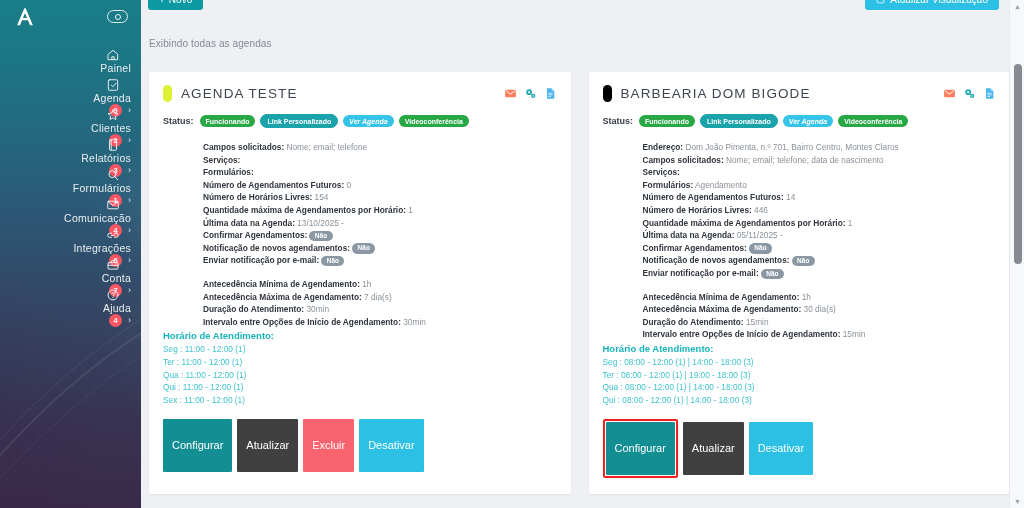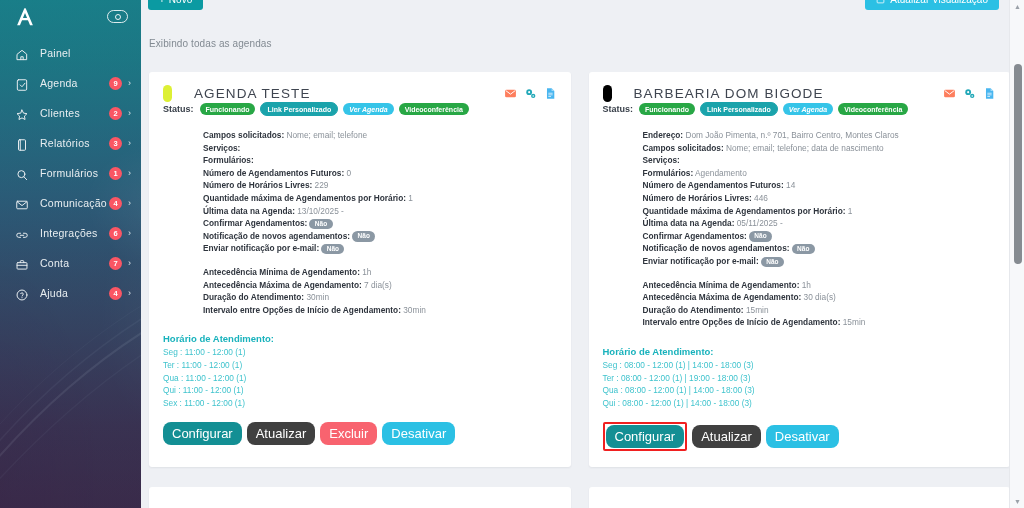--- a/index.html
+++ b/index.html
@@ -62,23 +62,23 @@
     cursor: pointer;
   }
   .eye-dot {
     width: 6px; height: 6px; border-radius: 50%;
     border: 1.4px solid rgba(255,255,255,.9);
   }
 
   .sb-nav { margin-top: 14px; }
   .sb-item {
     position: relative;
-    display: flex; align-items: flex-start;
+    display: flex; align-items: flex-end;
     height: 30px; padding: 0 10px 0 14px;
-    cursor: pointer; color: #e9eef1;
+    cursor: pointer; color: #e9eef1; flex-direction: column;
   }
   .sb-ico {
     width: 15px; height: 15px; flex: 0 0 15px;
     display: flex; align-items: center; justify-content: center;
     margin-right: 11px; color: #e9eef1;
   }
   .sb-ico svg { width: 14px; height: 14px; display: block; }
   .sb-label { font-size: 10.5px; letter-spacing: .25px; white-space: nowrap; }
   .sb-right { margin-left: auto; display: flex; align-items: center; gap: 6px; }
   .sb-badge {
@@ -130,33 +130,33 @@
 
   .card {
     background: #fff;
     border-radius: 3px;
     padding: 13px 14px 16px 14px;
     box-shadow: 0 1px 2px rgba(30,40,60,.07);
     min-height: 140px;
   }
 
   .card-head { display: flex; align-items: flex-start; }
-  .card-title-wrap { display: flex; align-items: center; gap: 22px; flex: 1 1 auto; }
+  .card-title-wrap { display: flex; align-items: center; gap: 9px; flex: 1 1 auto; }
   .dot {
     width: 9px; height: 17px; border-radius: 5px; flex: 0 0 9px;
   }
   .card-title {
     font-size: 13.5px; color: #3f4550; letter-spacing: 1.1px;
     font-weight: 400; white-space: nowrap;
   }
   .card-icons { display: flex; align-items: center; gap: 7px; padding-top: 2px; }
   .ci { width: 13px; height: 13px; cursor: pointer; display: block; }
 
   .status-row {
-    margin-top: 0; display: flex; flex-wrap: wrap;
+    margin-top: 12px; display: flex; flex-wrap: wrap;
     align-items: center; gap: 4px 5px; max-width: 330px;
   }
   .status-lbl { font-size: 9px; font-weight: bold; color: #39404a; margin-right: 1px; }
   .chip {
     font-size: 7px; font-weight: bold; color: #fff;
     padding: 2.5px 6px; border-radius: 9px;
     line-height: 1; white-space: nowrap; cursor: pointer;
   }
   .chip-green  { background: #28a745; }
   .chip-teal   { background: #1aa3ab; border: 1px solid #1aa3ab; }
@@ -167,29 +167,29 @@
   .fld b { color: #2f353e; font-weight: bold; }
   .pill-nao {
     display: inline-block; background: #8b98a4; color: #fff;
     font-size: 6.5px; font-weight: bold;
     padding: 2px 5.5px; border-radius: 8px;
     line-height: 1; vertical-align: middle; margin-left: 2px;
   }
   .gap { height: 11px; }
 
   .hr-title {
-    margin-top: 16px;
+    margin-top: 1px;
     font-size: 9.5px; font-weight: bold; color: #18b2bc; line-height: 14px;
   }
   .hr-line { font-size: 8.3px; color: #3fc3cd; line-height: 12.6px; }
 
   .btn-row { margin-top: 13px; display: flex; align-items: center; gap: 5px; }
   .btn {
-    border: none; border-radius: 8px; color: #fff;
-    font-size: 13px; padding: 5px 9px; cursor: pointer;
+    border: none; border-radius: 1px; color: #fff;
+    font-size: 11px; padding: 21px 9px; cursor: pointer;
     line-height: 1; white-space: nowrap;
   }
   .btn-configurar { background: #138f94; }
   .btn-atualizar  { background: #404040; }
   .btn-excluir    { background: #f8636f; }
   .btn-desativar  { background: #2bc0e4; }
 
   .highlight-wrap {
     border: 2px solid #f02020; border-radius: 2px;
     padding: 1px; display: inline-flex;
@@ -433,21 +433,21 @@
           <span class="chip chip-teal">Link Personalizado</span>
           <span class="chip chip-blue">Ver Agenda</span>
           <span class="chip chip-green">Videoconferência</span>
         </div>
 
         <div class="fields">
           <div class="fld"><b>Campos solicitados:</b> <span>Nome; email; telefone</span></div>
           <div class="fld"><b>Serviços:</b> <span></span></div>
           <div class="fld"><b>Formulários:</b> <span></span></div>
           <div class="fld"><b>Número de Agendamentos Futuros:</b> <span>0</span></div>
-          <div class="fld"><b>Número de Horários Livres:</b> <span>229</span></div>
+          <div class="fld"><b>Número de Horários Livres:</b> <span>154</span></div>
           <div class="fld"><b>Quantidade máxima de Agendamentos por Horário:</b> <span>1</span></div>
           <div class="fld"><b>Última data na Agenda:</b> <span>13/10/2025 -</span></div>
           <div class="fld"><b>Confirmar Agendamentos:</b><span class="pill-nao">Não</span></div>
           <div class="fld"><b>Notificação de novos agendamentos:</b><span class="pill-nao">Não</span></div>
           <div class="fld"><b>Enviar notificação por e-mail:</b><span class="pill-nao">Não</span></div>
           <div class="gap"></div>
           <div class="fld"><b>Antecedência Mínima de Agendamento:</b> <span>1h</span></div>
           <div class="fld"><b>Antecedência Máxima de Agendamento:</b> <span>7 dia(s)</span></div>
           <div class="fld"><b>Duração do Atendimento:</b> <span>30min</span></div>
           <div class="fld"><b>Intervalo entre Opções de Início de Agendamento:</b> <span>30min</span></div>

